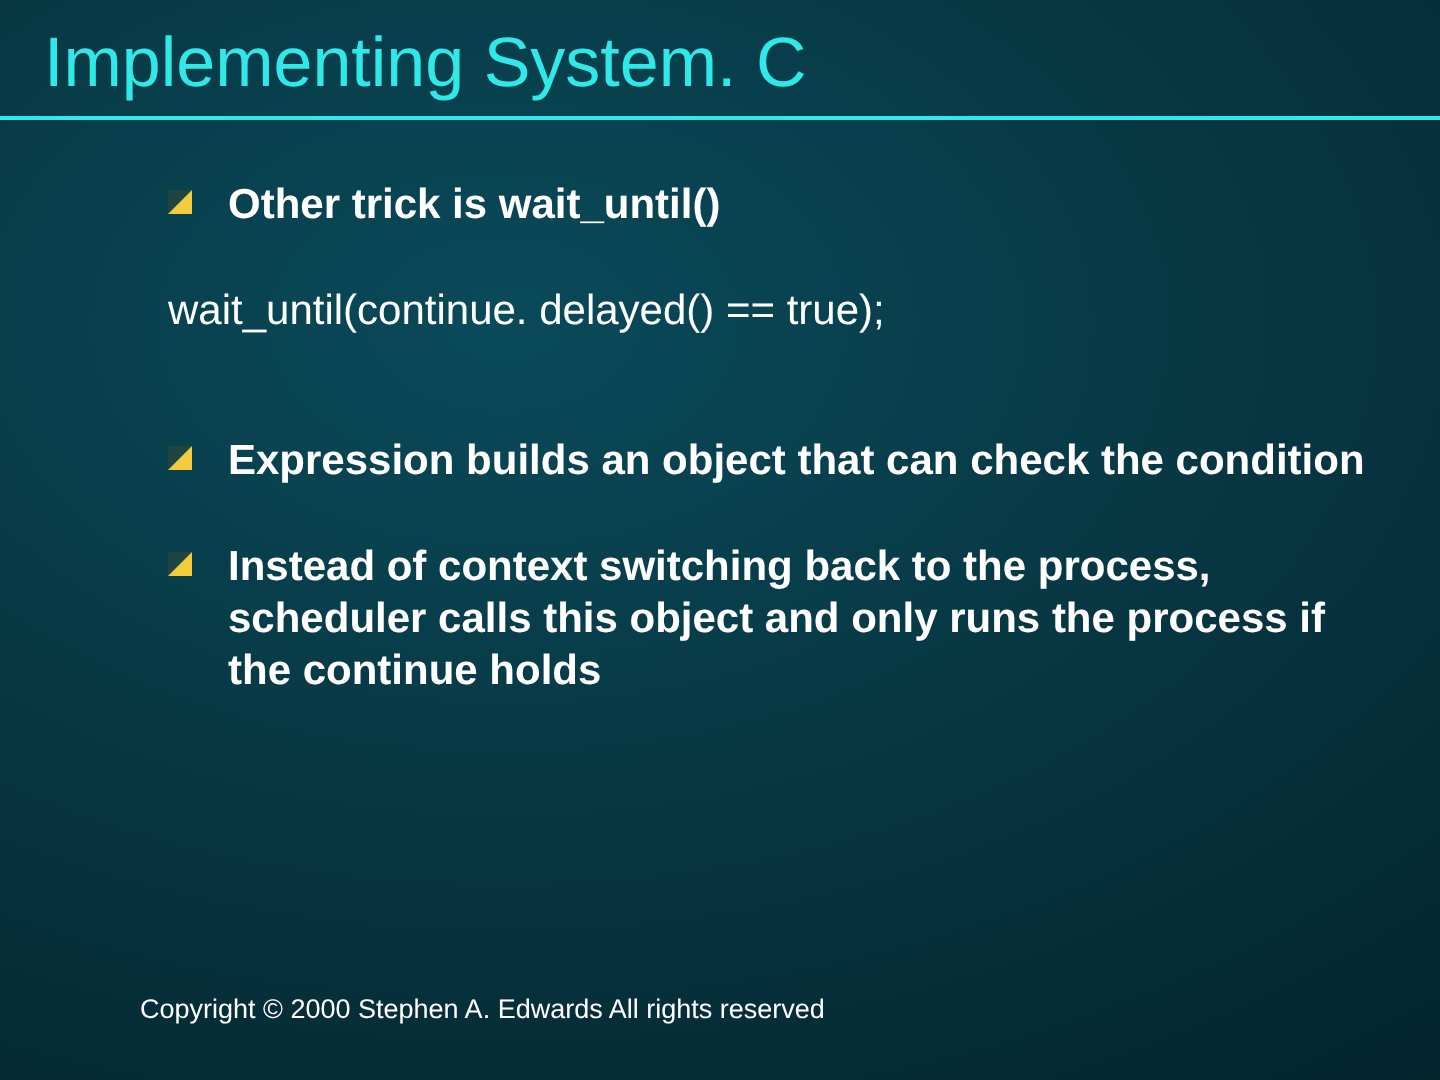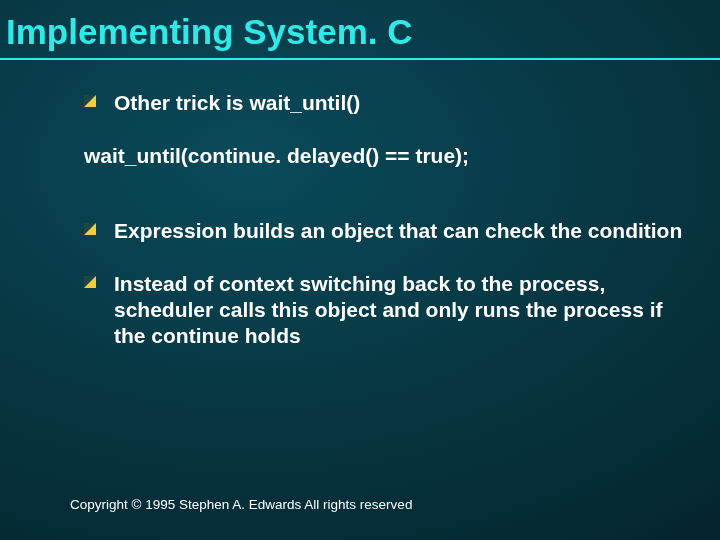--- a/index.html
+++ b/index.html
@@ -14,24 +14,24 @@
     width: 720px;
     height: 540px;
     background: radial-gradient(ellipse 140% 120% at 35% 30%, #0a4a5a 0%, #073844 35%, #042630 70%, #021820 100%);
     position: relative;
     box-sizing: border-box;
     color: #ffffff;
   }
   .title {
     position: absolute;
     top: 12px;
-    left: 6px;
+    left: 22px;
     right: 22px;
     font-size: 35px;
-    font-weight: bold;
+    font-weight: normal;
     color: #2fe8e8;
     padding-bottom: 6px;
   }
   .title-underline {
     position: absolute;
     top: 58px;
     left: 0;
     right: 0;
     height: 2px;
     background: #2fe8e8;
@@ -58,21 +58,21 @@
   }
   .bullet-text {
     flex: 1;
     font-size: 21px;
     font-weight: bold;
     line-height: 1.25;
     color: #ffffff;
   }
   .code-line {
     font-size: 21px;
-    font-weight: bold;
+    font-weight: normal;
     color: #ffffff;
     margin: 28px 0 50px 0;
   }
   .gap-large {
     height: 8px;
   }
   .footer {
     position: absolute;
     left: 70px;
     bottom: 28px;
@@ -122,15 +122,15 @@
         <svg class="sq" width="12" height="12" viewBox="0 0 12 12">
           <rect x="0" y="0" width="12" height="12" fill="#f2cc3a"></rect>
           <polygon points="0,0 12,0 0,12" fill="#083642" opacity="0.9"></polygon>
         </svg>
       </span>
       <span class="bullet-text">Instead of context switching back to the process, scheduler calls this object and only runs the process if the continue holds</span>
     </div>
 
   </div>
 
-  <div class="footer">Copyright © 1995 Stephen A. Edwards  All rights reserved</div>
+  <div class="footer">Copyright © 2000 Stephen A. Edwards  All rights reserved</div>
 
 </div>
 
 </body></html>

